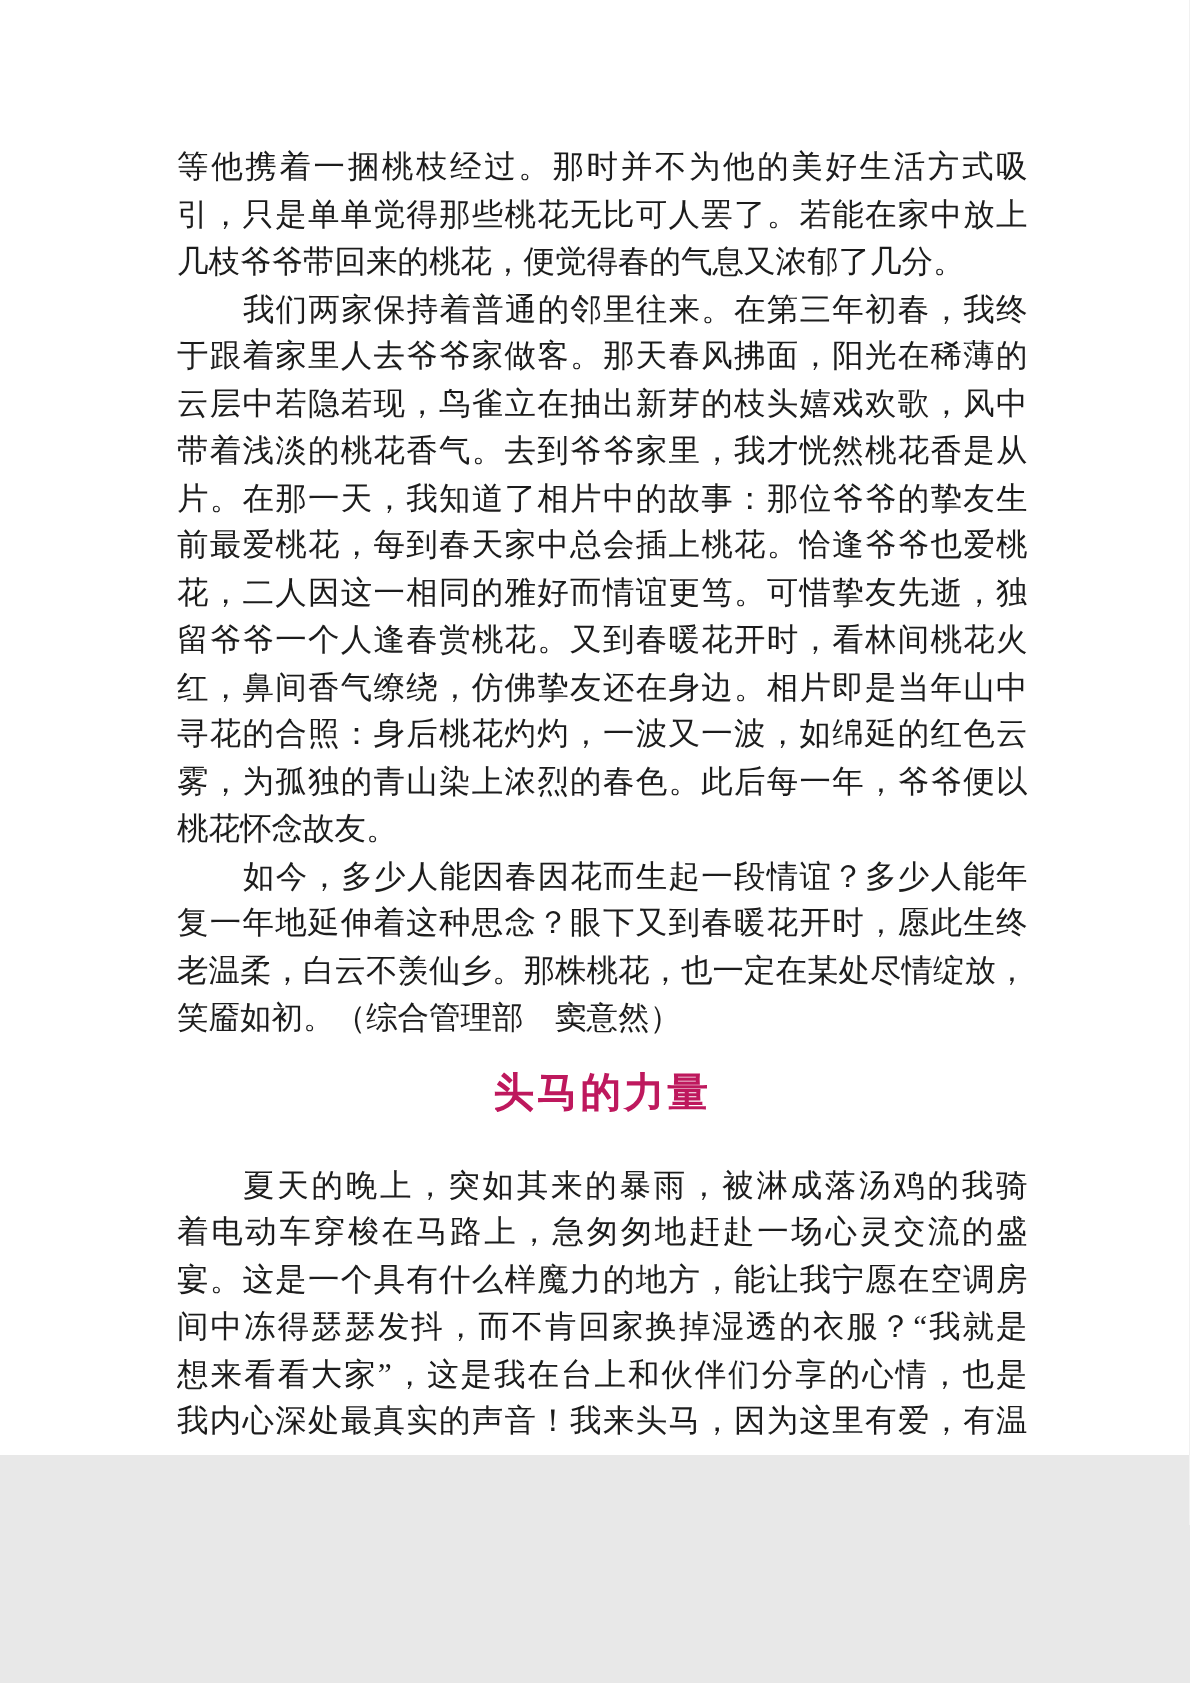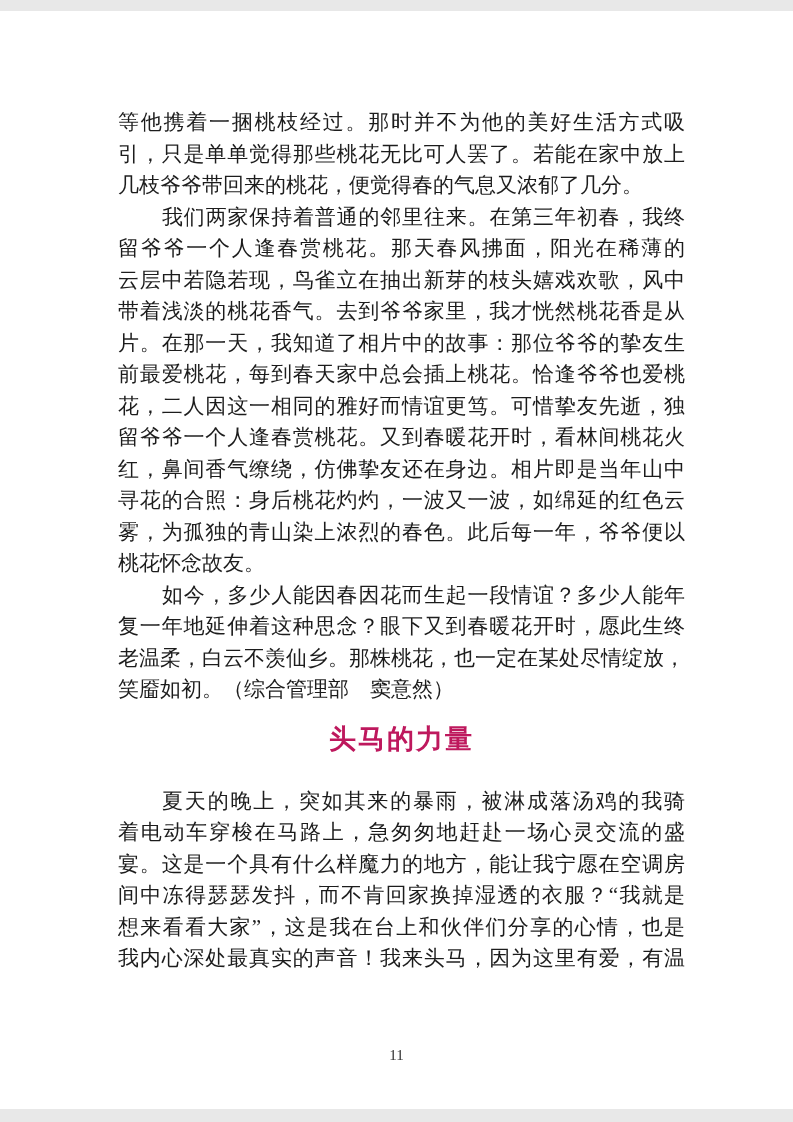--- a/index.html
+++ b/index.html
@@ -1,20 +1,20 @@
 <!DOCTYPE html>
 <html><head>
 <meta charset="utf-8">
 <style>
   html, body { margin: 0; padding: 0; background: #e8e8e8; }
   .page {
     position: relative;
     width: 793px;
-    height: 1098px;
-    margin: 11px auto;
+    height: 970px;
+    margin: 0 auto;
     background: #ffffff;
     color: #1c1c1c;
     font-family: "Liberation Serif", "DejaVu Serif", serif;
     overflow: hidden;
   }
   .content {
     position: absolute;
     left: 118px;
     top: 96px;
     width: 567px;
@@ -65,21 +65,21 @@
 <div class="page">
   <div class="content">
     <section id="article-peach">
         <div class="paragraph">
           <div class="text-line">等他携着一捆桃枝经过。那时并不为他的美好生活方式吸</div>
           <div class="text-line">引，只是单单觉得那些桃花无比可人罢了。若能在家中放上</div>
           <div class="text-line line-last">几枝爷爷带回来的桃花，便觉得春的气息又浓郁了几分。</div>
         </div>
         <div class="paragraph">
           <div class="text-line indent">我们两家保持着普通的邻里往来。在第三年初春，我终</div>
-          <div class="text-line">留爷爷一个人逢春赏桃花。那天春风拂面，阳光在稀薄的</div>
+          <div class="text-line">于跟着家里人去爷爷家做客。那天春风拂面，阳光在稀薄的</div>
           <div class="text-line">云层中若隐若现，鸟雀立在抽出新芽的枝头嬉戏欢歌，风中</div>
           <div class="text-line">带着浅淡的桃花香气。去到爷爷家里，我才恍然桃花香是从</div>
         </div>
         <div class="paragraph">
           <div class="text-line">片。在那一天，我知道了相片中的故事：那位爷爷的挚友生</div>
           <div class="text-line">前最爱桃花，每到春天家中总会插上桃花。恰逢爷爷也爱桃</div>
           <div class="text-line">花，二人因这一相同的雅好而情谊更笃。可惜挚友先逝，独</div>
           <div class="text-line">留爷爷一个人逢春赏桃花。又到春暖花开时，看林间桃花火</div>
           <div class="text-line">红，鼻间香气缭绕，仿佛挚友还在身边。相片即是当年山中</div>
           <div class="text-line">寻花的合照：身后桃花灼灼，一波又一波，如绵延的红色云</div>

